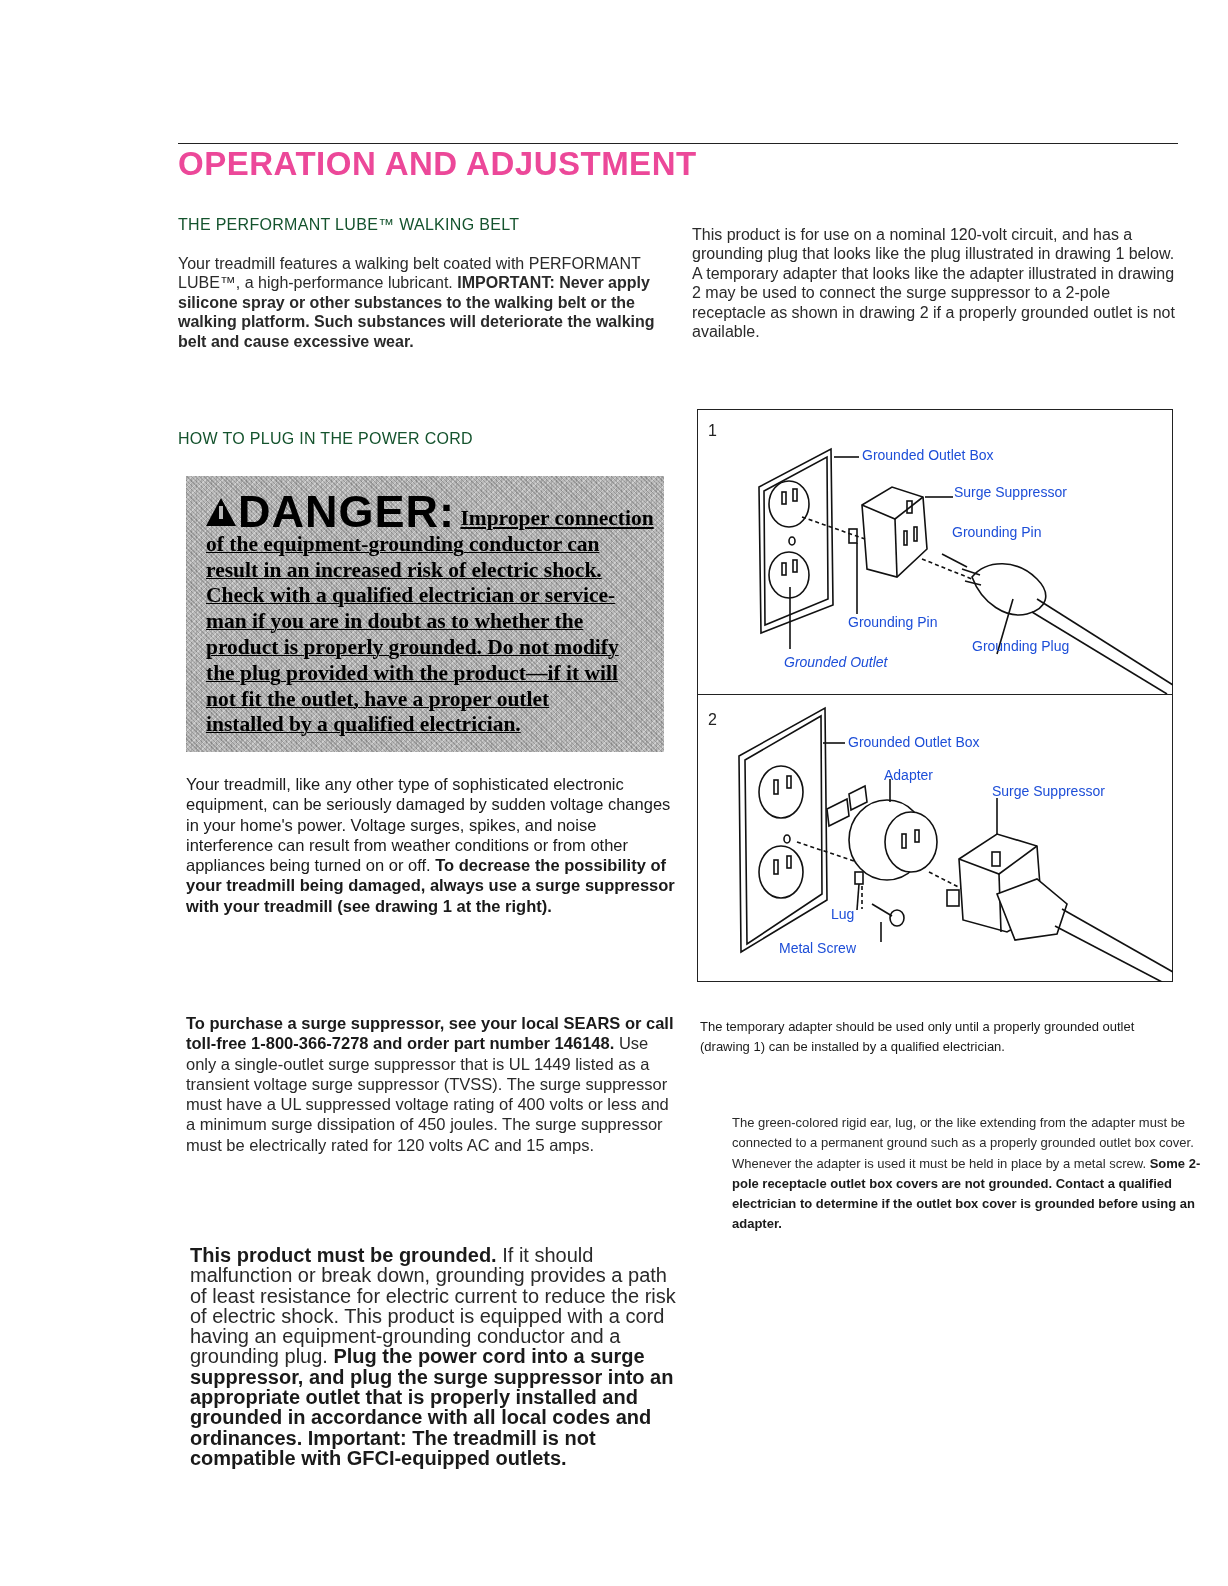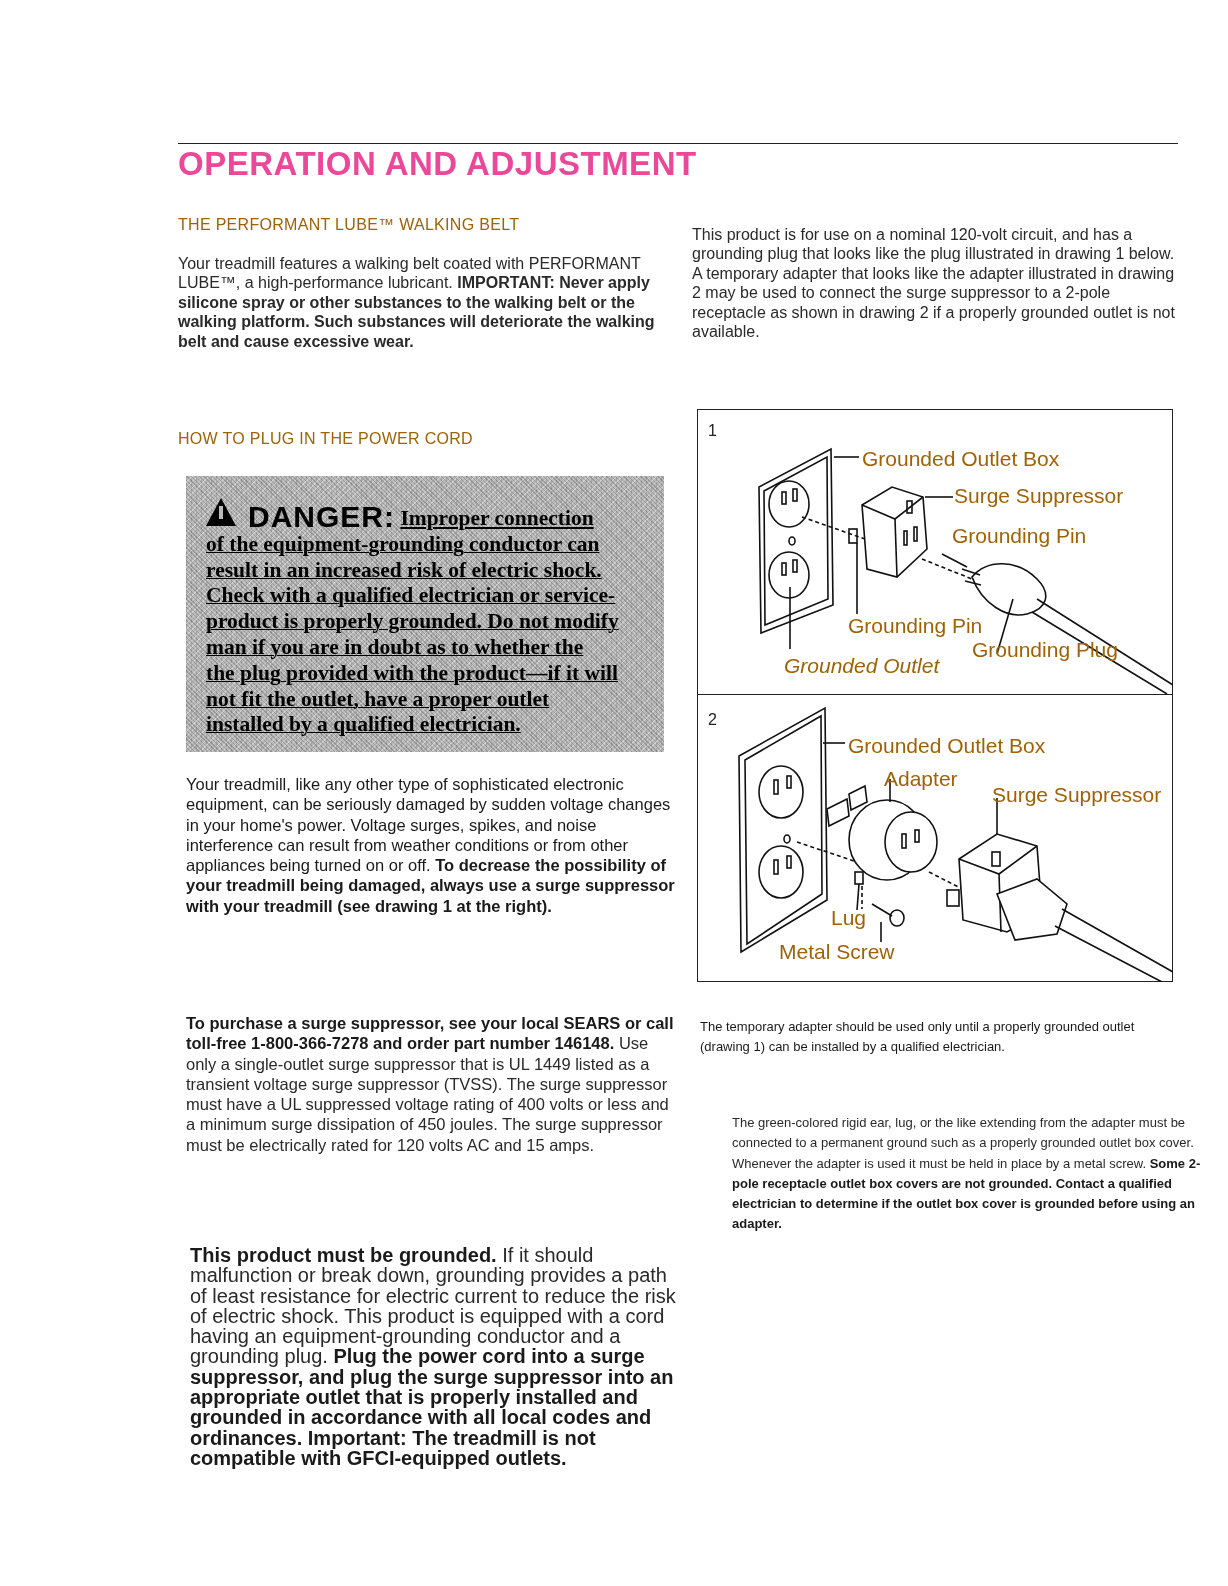--- a/index.html
+++ b/index.html
@@ -4,47 +4,47 @@
 <style>
   html, body { margin:0; padding:0; background:#ffffff; }
   body { width:1228px; height:1586px; position:relative; overflow:hidden;
          font-family:"Liberation Sans", sans-serif; color:#111; }
   .rule { position:absolute; left:178px; top:143px; width:1000px; height:0;
           border-top:1.5px solid #222; }
   .title { position:absolute; left:178px; top:144px; font-size:33px; font-weight:bold;
            letter-spacing:0.5px; margin:0; line-height:40px; color:#ec4899; }
   .col { position:absolute; font-size:16px; line-height:19.6px; color:#1a1a1a; }
   .col p { margin:0; }
-  .h { font-size:16px; letter-spacing:0.3px; color:#a16207; }
+  .h { font-size:16px; letter-spacing:0.3px; color:#14532d; }
   .b { font-weight:bold; }
   .light { color:#2a2a2a; }
   .danger { position:absolute; left:186px; top:476px; width:478px; height:276px;
             background-color:#b9b9b9;
             background-image:
               repeating-linear-gradient(45deg, rgba(0,0,0,0.18) 0 1px, transparent 1px 3px),
               repeating-linear-gradient(-45deg, rgba(255,255,255,0.35) 0 1px, transparent 1px 4px),
               repeating-linear-gradient(90deg, rgba(0,0,0,0.10) 0 1px, transparent 1px 5px);
             box-sizing:border-box; padding:22px 16px 10px 20px;
             font-family:"Liberation Serif", serif; font-size:21.5px; line-height:25.8px;
             color:#000; font-weight:bold; }
-  .danger .head { font-family:"Liberation Sans", sans-serif; font-size:30px; font-weight:bold;
-                  letter-spacing:1px; vertical-align:-2px;padding-left:10px; }
+  .danger .head { font-family:"Liberation Sans", sans-serif; font-size:45px; font-weight:bold;
+                  letter-spacing:1px; vertical-align:-2px; }
   .danger .tri { display:inline-block; width:0; height:0; border-left:15px solid transparent;
                  border-right:15px solid transparent; border-bottom:28px solid #000;
                  position:relative; vertical-align:-1px; margin-right:2px; }
   .danger .tri:after { content:""; position:absolute; left:-2px; top:8px; width:4px; height:13px;
                        background:#b9b9b9; }
   .danger .line { display:block; white-space:nowrap; text-decoration:underline;
                   text-decoration-thickness:1px; }
   .figbox { position:absolute; left:697px; top:409px; width:476px; height:573px;
             border:1.5px solid #222; box-sizing:border-box; }
   .figdiv { position:absolute; left:697px; top:694px; width:476px; height:0;
             border-top:1.5px solid #222; }
   .fignum { position:absolute; font-size:16px; color:#222; }
-  .lbl { position:absolute; font-size:21px; color:#a16207; white-space:nowrap; }
+  .lbl { position:absolute; font-size:14px; color:#1d4ed8; white-space:nowrap; }
   svg { position:absolute; }
 </style>
 </head>
 <body>
 
 <div class="rule"></div>
 <h1 class="title">OPERATION AND ADJUSTMENT</h1>
 
 <div class="col" style="left:178px; top:215px; width:490px;">
   <p class="h">THE PERFORMANT LUBE™ WALKING BELT</p>
@@ -59,22 +59,22 @@
 </div>
 
 <div class="danger">
   <span class="line" style="text-decoration:none;">
     <span class="tri"></span><span class="head">DANGER:</span>
     <span style="text-decoration:underline;">Improper connection</span>
   </span>
   <span class="line">of the equipment-grounding conductor can</span>
   <span class="line">result in an increased risk of electric shock.</span>
   <span class="line">Check with a qualified electrician or service-</span>
+  <span class="line">man if you are in doubt as to whether the</span>
   <span class="line">product is properly grounded. Do not modify</span>
-  <span class="line">man if you are in doubt as to whether the</span>
   <span class="line">the plug provided with the product—if it will</span>
   <span class="line">not fit the outlet, have a proper outlet</span>
   <span class="line">installed by a qualified electrician.</span>
 </div>
 
 <div class="col" style="left:186px; top:774px; width:490px; font-size:16.5px; line-height:20.3px;">
   <p>
     <span>Your treadmill, like any other type of sophisticated electronic equipment, can be seriously damaged by sudden voltage changes in your home's power. Voltage surges, spikes, and noise interference can result from weather conditions or from other appliances being turned on or off.</span>
     <span class="b">To decrease the possibility of your treadmill being damaged, always use a surge suppressor with your treadmill (see drawing 1 at the right).</span>
   </p>

